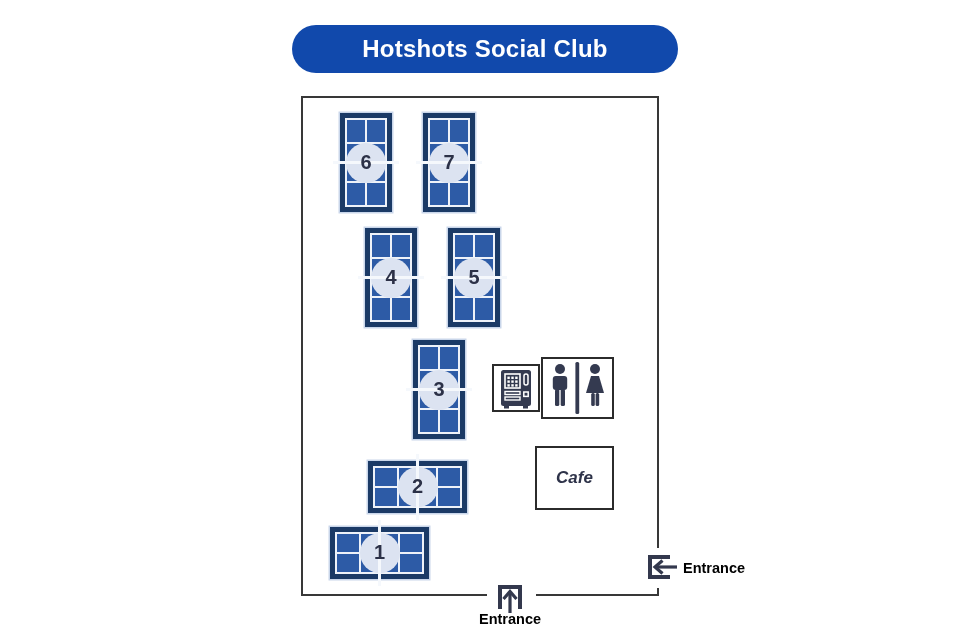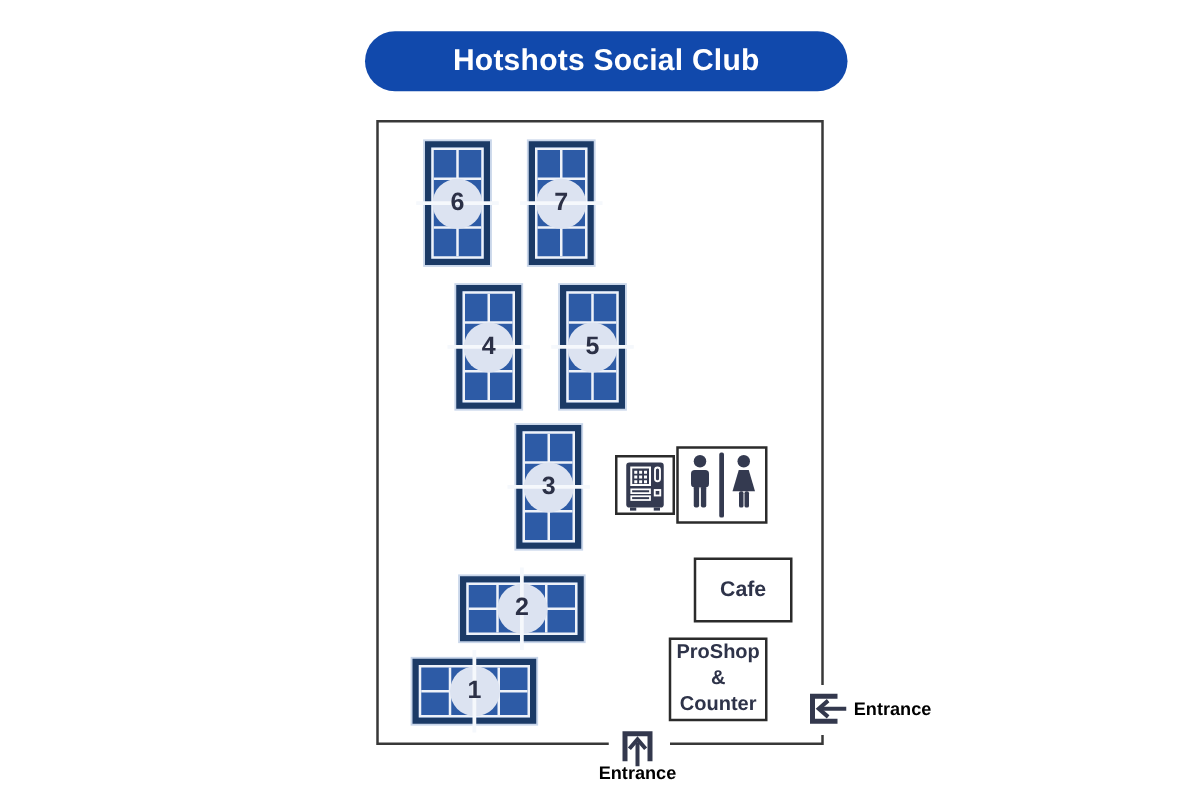--- a/index.html
+++ b/index.html
@@ -189,31 +189,24 @@
       <rect x="32.4" y="2" width="3.8" height="52" rx="1.5" fill="#343a50"></rect>
       <g fill="#343a50">
         <circle cx="52" cy="9" r="5"></circle>
         <path d="M48 16 h8 l5 17 h-18 z"></path>
         <rect x="48.2" y="33" width="3.6" height="13" rx="1.5"></rect>
         <rect x="52.6" y="33" width="3.6" height="13" rx="1.5"></rect>
       </g>
     </svg>
   </div>
 
-  <div class="facility" id="cafe-box" style="left:555px;top:446px;width:79px;height:52px;">
+  <div class="facility" id="cafe-box" style="left:535px;top:446px;width:79px;height:64px;font-style:italic;">
     <span class="label">Cafe</span>
   </div>
 
-  <div class="facility" id="proshop-box" style="left:535px;top:510px;width:79px;height:67px;">
-    <span class="label">
-      <span>ProShop</span><br>
-      <span>&amp;</span><br>
-      <span>Counter</span>
-    </span>
-  </div>
 
   <div class="entrance-icon" style="left:496px;top:583px;">
     <svg width="28" height="32" viewBox="0 0 28 32">
       <path d="M4 26 V4 H24 V26" fill="none" stroke="#33384d" stroke-width="4"></path>
       <line x1="14" y1="30" x2="14" y2="11" stroke="#33384d" stroke-width="3.2"></line>
       <path d="M7.5 16 L14 8.5 L20.5 16" fill="none" stroke="#33384d" stroke-width="3.2"></path>
     </svg>
   </div>
   <div class="entrance-label" id="entrance-bottom-label">Entrance</div>
 

